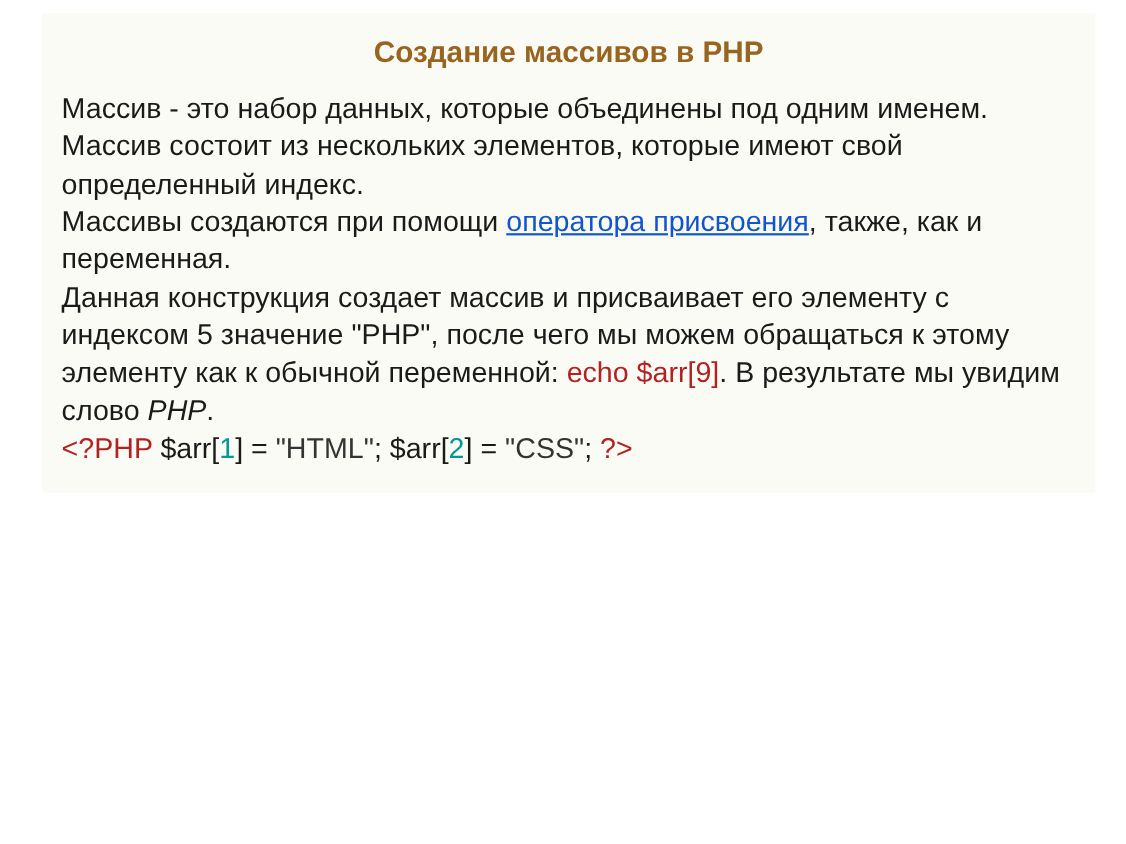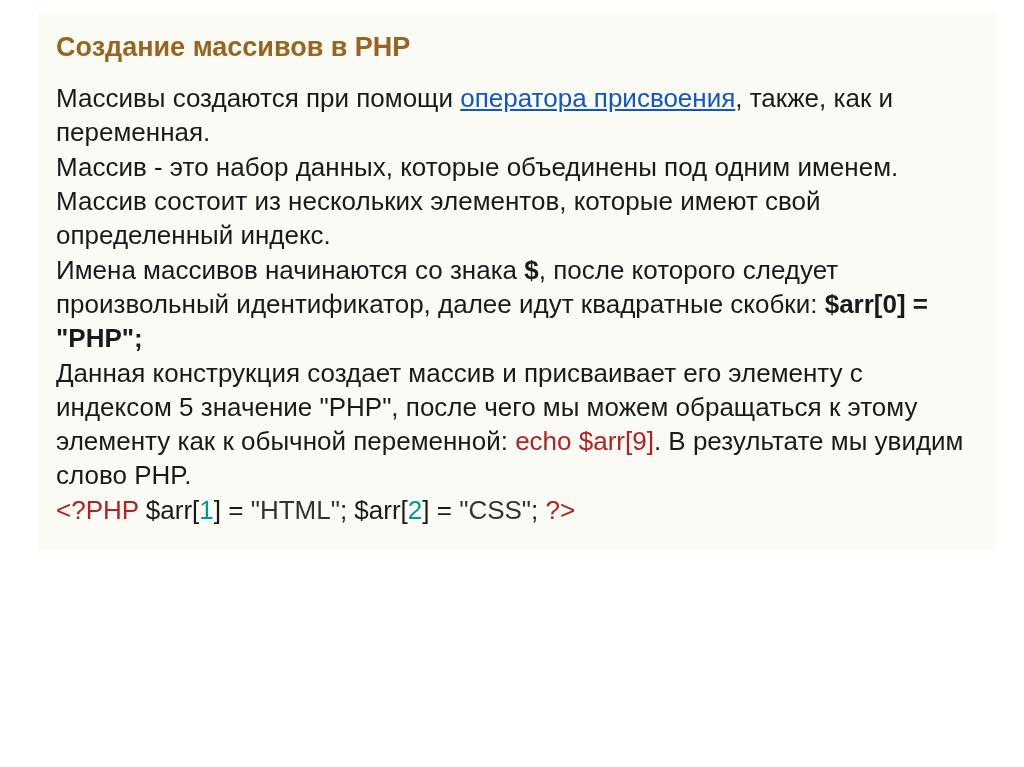--- a/index.html
+++ b/index.html
@@ -15,21 +15,21 @@
     position: relative;
   }
   .content-box {
     margin: 12px 28px 0 38px;
     background: #fbfbf5;
     border-radius: 2px;
     padding: 20px 18px 24px 18px;
     box-sizing: border-box;
   }
   .title {
-    text-align: left;
+    text-align: center;
     font-weight: bold;
     font-size: 27px;
     color: #98641f;
     margin: 0 0 18px 0;
   }
   .body-text {
     font-size: 26px;
     line-height: 1.32;
     color: #1a1a1a;
     font-weight: 400;
@@ -38,39 +38,39 @@
     margin: 0;
   }
   a.link {
     color: #1155cc;
     text-decoration: underline;
   }
   .bold {
     font-weight: bold;
   }
   .italic {
+    font-style: italic;
     text-align: center;
   }
   .code-red {
     color: #b22222;
   }
   .num-teal {
     color: #009999;
   }
   .lit-dark {
     color: #333333;
   }
 </style>
 </head>
 <body>
 
 <div class="page">
   <div class="content-box">
     <div class="title">Создание массивов в PHP</div>
     <div class="body-text">
+      <p><span>Массив - это набор данных, которые объединены под одним именем. Массив состоит из нескольких элементов, которые имеют свой определенный индекс.</span></p>
       <p><span>Массивы создаются при помощи </span><a href="#" class="link">оператора присвоения</a><span>, также, как и переменная.</span></p>
-      <p><span>Массив - это набор данных, которые объединены под одним именем. Массив состоит из нескольких элементов, которые имеют свой определенный индекс.</span></p>
-      <p><span>Имена массивов начинаются со знака </span><span class="bold">$</span><span>, после которого следует произвольный идентификатор, далее идут квадратные скобки: </span><span class="bold">$arr[0] = "PHP";</span></p>
       <p><span>Данная конструкция создает массив и присваивает его элементу с индексом 5 значение "PHP", после чего мы можем обращаться к этому элементу как к обычной переменной: </span><span class="code-red">echo $arr[9]</span><span>. В результате мы увидим слово </span><span class="italic">PHP</span><span>.</span></p>
       <p><span class="code-red">&lt;?PHP </span><span>$arr[</span><span class="num-teal">1</span><span>] = </span><span class="lit-dark">"HTML"</span><span>; </span><span>$arr[</span><span class="num-teal">2</span><span>] = </span><span class="lit-dark">"CSS"</span><span>; </span><span class="code-red">?&gt;</span></p>
     </div>
   </div>
 </div>
 
 </body></html>

